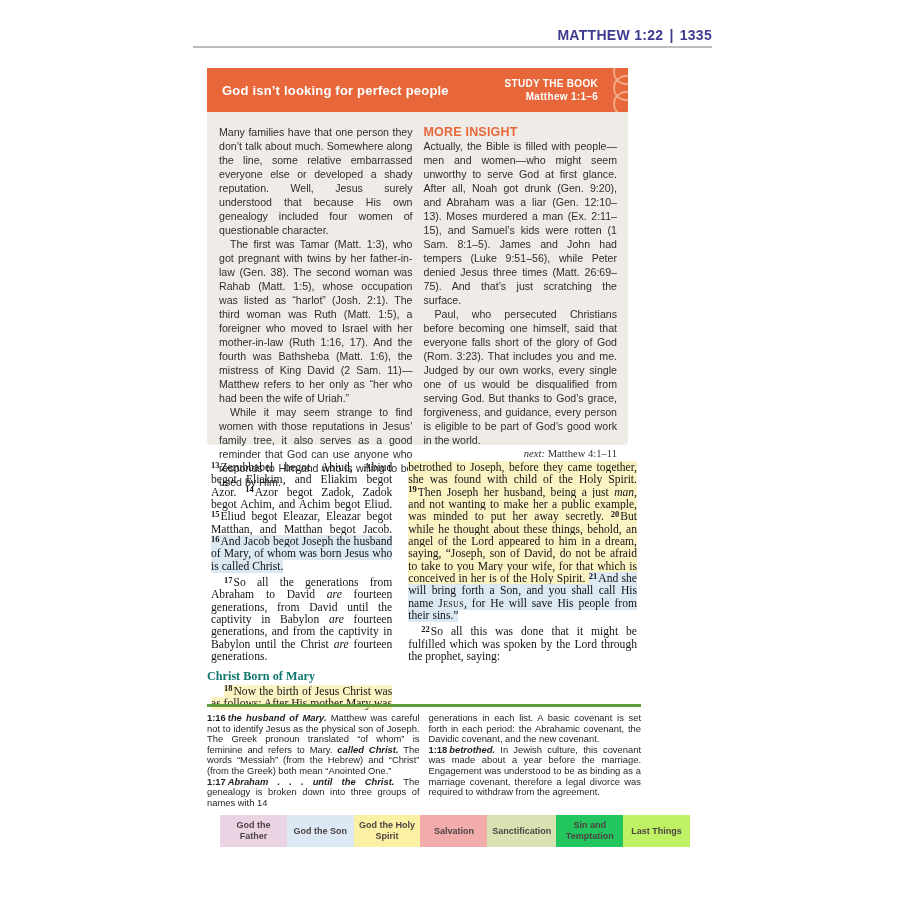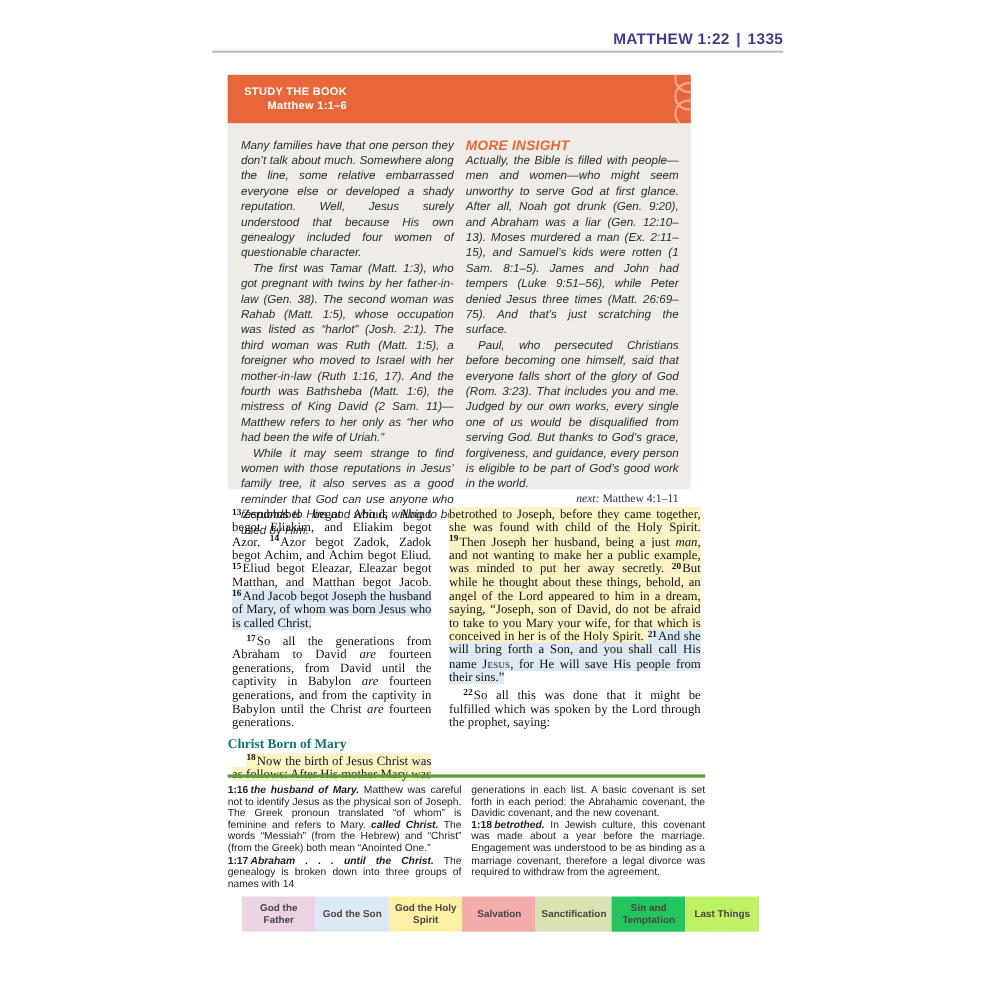--- a/index.html
+++ b/index.html
@@ -24,21 +24,21 @@
     padding:0 30px 0 15px; box-sizing:border-box; overflow:hidden;
   }
   .study-title { font-size:13px; font-weight:bold; letter-spacing:.2px; }
   .study-meta { text-align:right; font-weight:bold; font-size:10px; line-height:1.3; letter-spacing:.3px; }
   .rings-icon { position:absolute; right:-16px; top:50%; transform:translateY(-50%); }
   .study-body {
     background:#EFECE7; border-radius:0 0 4px 4px;
     padding:13px 11px 12px 12px; display:flex; gap:11px; box-sizing:border-box; height:333px;
   }
   .study-col { width:50%; font-size:10.6px; line-height:14px; color:#2e2e2e; text-align:justify; }
-  .study-col p { margin:0;font-style:italic; }
+  .study-col p { margin:0; }
   .study-col p.indent { text-indent:11px; }
   .insight-col { display:flex; flex-direction:column; }
   .insight-heading { color:#E7673A; font-weight:bold; font-size:12.5px; margin:0 0 5px 0; text-align:left; letter-spacing:.2px; }
   .next-line { margin-top:auto; text-align:right; font-size:10.6px; color:#2e2e2e;font-family:Liberation Serif, serif; }
   .next-label { font-style:italic; }
 
   
   .scripture {
     position:absolute; left:207px; top:458px; width:434px; display:flex; gap:8px;
     font-family:"Liberation Serif", serif; font-size:11.6px; line-height:12.35px;
@@ -89,20 +89,21 @@
 
 <div>
 
   <div class="page-header">
     <span>MATTHEW 1:22</span><span class="sep">|</span><span>1335</span>
   </div>
   <div class="header-rule"></div>
 
   <div class="study-box">
     <div class="study-header">
+      <div class="study-title">God isn’t looking for perfect people</div>
       <div class="study-meta">
         <div>STUDY THE BOOK</div>
         <div>Matthew 1:1–6</div>
       </div>
       <span class="rings-icon">
         <svg width="42" height="58" viewBox="0 0 42 58">
           <circle cx="24" cy="13" r="12" fill="none" stroke="#F2A985" stroke-width="2"></circle>
           <circle cx="24" cy="29" r="12" fill="none" stroke="#F2A985" stroke-width="2"></circle>
           <circle cx="24" cy="45" r="12" fill="none" stroke="#F2A985" stroke-width="2"></circle>
         </svg>

